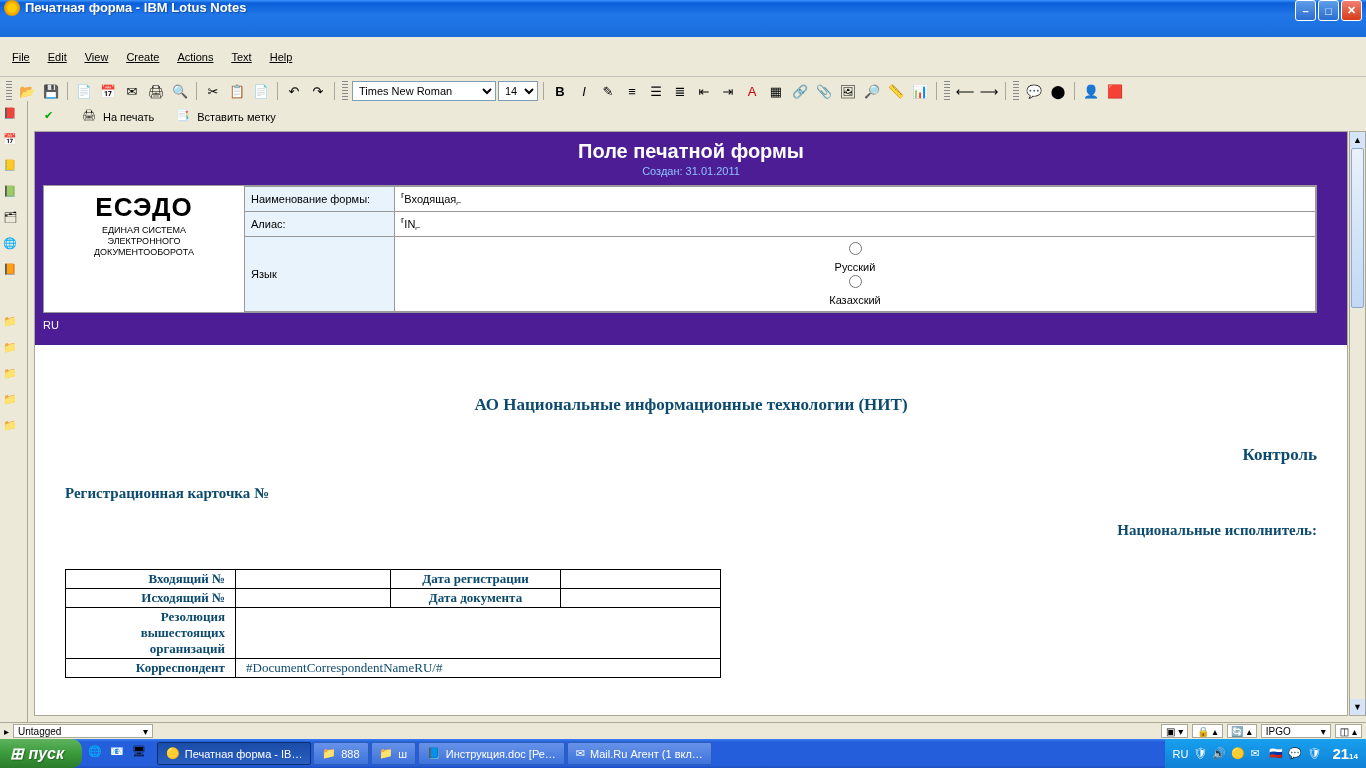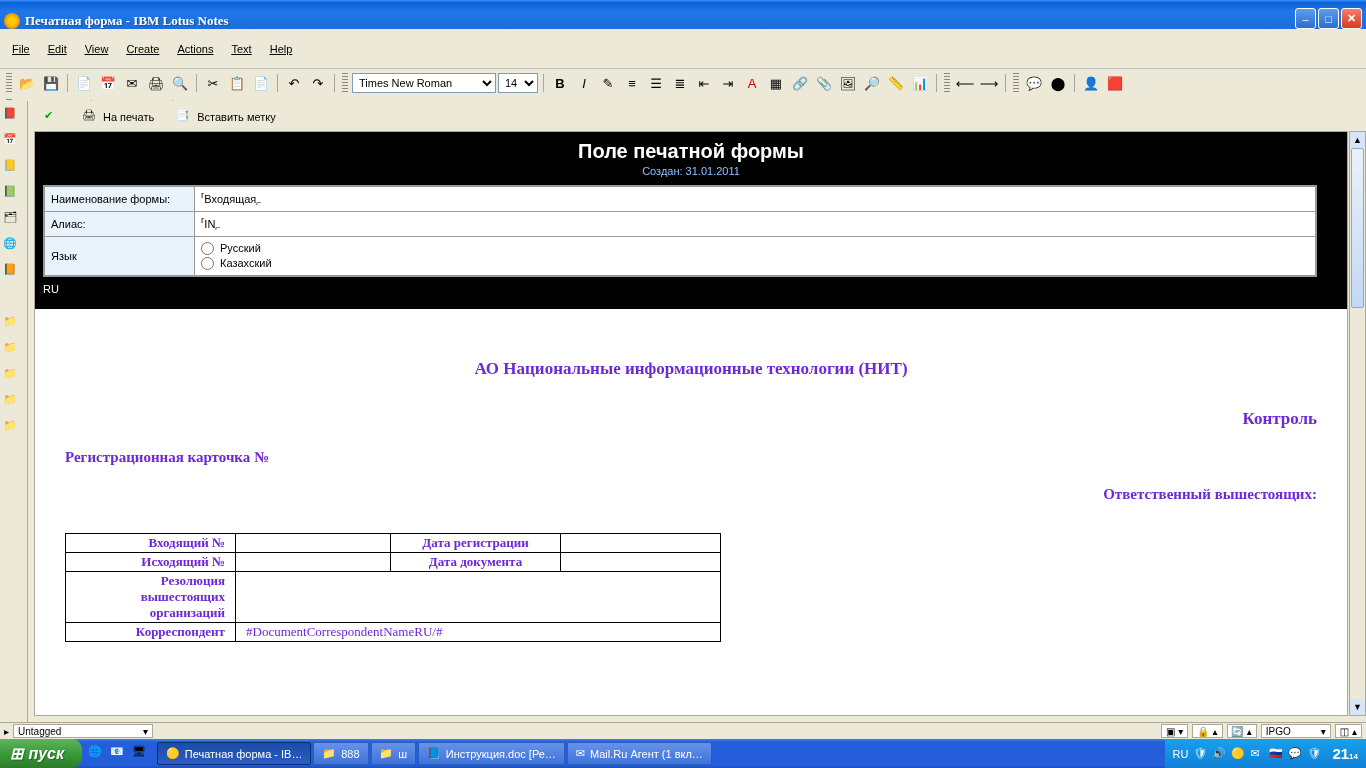--- a/index.html
+++ b/index.html
@@ -1,19 +1,19 @@
 <!DOCTYPE html>
 <html><head>
 <meta charset="utf-8">
 <style>
 * { box-sizing: border-box; margin: 0; padding: 0; }
 body { font-family: Tahoma, Arial, sans-serif; font-size: 11px; background: #ece9d8; width: 1366px; height: 768px; overflow: hidden; position: relative; }
 
 
-.titlebar { background: linear-gradient(to bottom, #3a95ff 0%, #0b5fd9 8%, #2176e8 40%, #1a6edb 100%); height: 29px; display: flex; align-items: flex-end; padding: 0 4px; color: #fff; font-size: 13px; font-weight: bold; font-family: Liberation Serif, serif; }
+.titlebar { background: linear-gradient(to bottom, #3a95ff 0%, #0b5fd9 8%, #2176e8 40%, #1a6edb 100%); height: 37px; display: flex; align-items: flex-start; padding: 0 4px; color: #fff; font-size: 13px; font-weight: bold; }
 .titlebar .app-icon { width: 16px; height: 16px; background: radial-gradient(circle, #ffcc00 30%, #e69500 70%); border-radius: 50%; margin-right: 5px; }
 .titlebar .title { flex: 1; text-shadow: 1px 1px 1px rgba(0,0,0,.3); }
 .win-buttons { display: flex; gap: 2px; }
 .win-btn { width: 21px; height: 21px; border: 1px solid #fff; border-radius: 3px; background: linear-gradient(#5f9ee8,#2b6dd0); display:flex; align-items:center; justify-content:center; color:#fff; font-size:11px; }
 .win-btn.close { background: linear-gradient(#f08070,#d63b1a); }
 
 
 .menubar { background: #ece9d8; height: 40px; display: flex; align-items: center; padding: 0 4px; gap: 2px; border-bottom: 1px solid #c0c0c0; }
 .menubar span { padding: 2px 8px; text-decoration: underline; cursor: default; }
 .menubar span:first-letter { text-decoration: underline; }
@@ -46,35 +46,35 @@
 
 
 .page-scroll { position:absolute; left:6px; right:18px; top:30px; bottom:6px; background:#fff; border:1px solid #aca899; overflow:auto; }
 .scrollbar-v { position:absolute; right:0; top:30px; bottom:6px; width:17px; background:#ece9d8; border:1px solid #aca899; }
 .scrollbar-v .thumb { position:absolute; top:16px; left:1px; right:1px; height:160px; background:linear-gradient(#eaf1fb,#c2d8f4); border:1px solid #8ba9d0; border-radius:2px; }
 .scrollbar-v .arr { position:absolute; left:0; right:0; height:16px; background:#d6e4f7; text-align:center; font-size:9px; line-height:16px; }
 .scrollbar-v .arr.up { top:0; }
 .scrollbar-v .arr.down { bottom:0; }
 
 
-.blue-block { background:#000000; color:#fff; margin:0; padding: 8px 0 14px; }
+.blue-block { background:#4c1d95; color:#fff; margin:0; padding: 8px 0 14px; }
 .blue-block h1 { text-align:center; font-size:20px; font-weight:bold; font-family: Arial; }
 .blue-block .created { text-align:center; font-size:11px; color:#8fc2ff; margin-top:2px; }
 .blue-inner { background:#fff; color:#000; margin: 8px 30px 0 8px; display:flex; border:1px solid #999; }
 .logo-cell { width: 200px; text-align:center; padding: 6px; font-family: Arial; }
 .logo-cell .logo-big { font-size:26px; font-weight:bold; letter-spacing:1px; }
 .logo-cell .logo-sub { font-size:9px; line-height:1.2; margin-top:2px; }
 .form-table { flex:1; }
 .form-table table { width:100%; border-collapse:collapse; }
 .form-table td { border:1px solid #999; padding:3px 6px; font-size:11px; background:#e9f3fb; }
 .form-table td.val { background:#fff; }
-.radio-line { display:flex; align-items:center; gap:6px; margin:2px 0; }
-
-
-.doc-body { padding: 50px 30px 20px; font-family: "Times New Roman", serif; font-size: 15px; color:#6d28d9; }
+.radio-line { display:flex; align-items:center; gap:6px; margin:2px 0;flex-direction:column; }
+
+
+.doc-body { padding: 50px 30px 20px; font-family: "Times New Roman", serif; font-size: 15px; color:#0c4a6e; }
 .doc-body h2 { text-align:center; font-size:17px; font-weight:bold; margin-bottom: 30px; }
 .right-text { text-align:right; font-weight:bold; font-size:17px; margin: 10px 0 20px; }
 .center-text { text-align:left; font-weight:bold; font-size:15px; margin: 10px 0 20px; }
 .right-text2 { text-align:right; font-weight:bold; font-size:15px; margin: 10px 0 30px; }
 
 .reg-table { border-collapse: collapse; margin-left: 0; }
 .reg-table td { border:1px solid #000; padding: 1px 10px; font-family:"Times New Roman"; font-size:13px; }
 .reg-table td.lbl { font-weight:bold; text-align:right; width:170px; }
 .reg-table td.lbl-c { font-weight:bold; text-align:center; width:170px; }
 .reg-table td.v1 { width: 155px; }
@@ -243,20 +243,28 @@
     <div class="arr up">▲</div>
     <div class="thumb"></div>
     <div class="arr down">▼</div>
   </div>
 
   <div class="page-scroll">
     <div class="blue-block" style="position:relative">
       <h1>Поле печатной формы</h1>
       <div class="created">Создан: 31.01.2011</div>
       <div class="blue-inner">
+        <div class="logo-cell">
+          <div class="logo-big">ЕСЭДО</div>
+          <div class="logo-sub">
+            <div>ЕДИНАЯ СИСТЕМА</div>
+            <div>ЭЛЕКТРОННОГО</div>
+            <div>ДОКУМЕНТООБОРОТА</div>
+          </div>
+        </div>
         <div class="form-table">
           <table>
             <tbody>
                 <tr>
               <td style="width:150px">Наименование формы:</td>
               <td class="val"><sup>г</sup><span>Входящая</span><sub>⌐</sub></td>
             </tr>
             <tr>
               <td>Алиас:</td>
               <td class="val"><sup>г</sup><span>IN</span><sub>⌐</sub></td>
@@ -278,21 +286,21 @@
             </table>
         </div>
       </div>
       <div style="color:#fff;font-size:11px;margin:6px 0 0 8px">RU</div>
     </div>
 
     <div class="doc-body">
       <h2>АО Национальные информационные технологии (НИТ)</h2>
       <div class="right-text">Контроль</div>
       <div class="center-text">Регистрационная карточка №</div>
-      <div class="right-text2">Ответственный вышестоящих:</div>
+      <div class="right-text2">Национальные исполнитель:</div>
 
       <table class="reg-table">
         <tbody>
             <tr>
           <td class="lbl">Входящий №</td>
           <td class="v1"></td>
           <td class="lbl-c">Дата регистрации</td>
           <td class="v2"></td>
         </tr>
         <tr>

